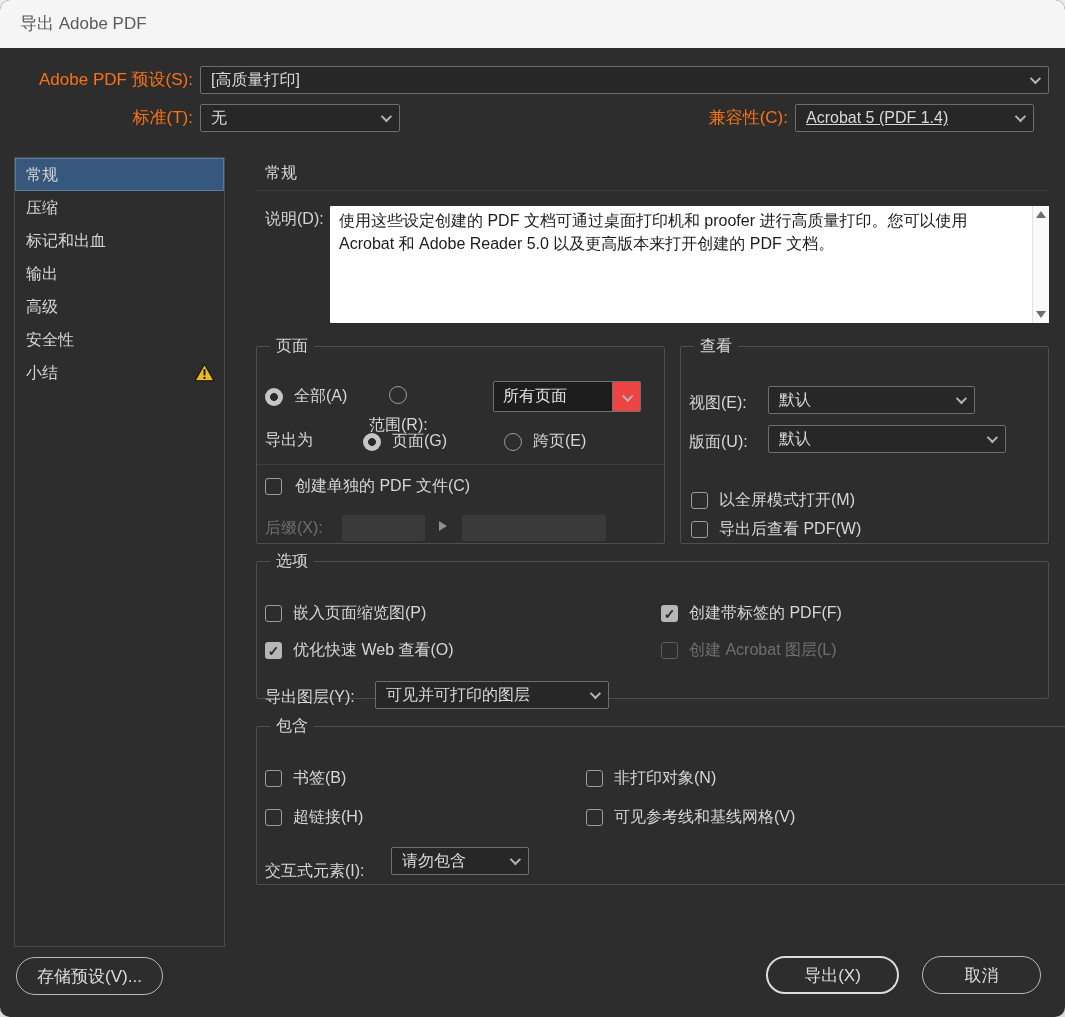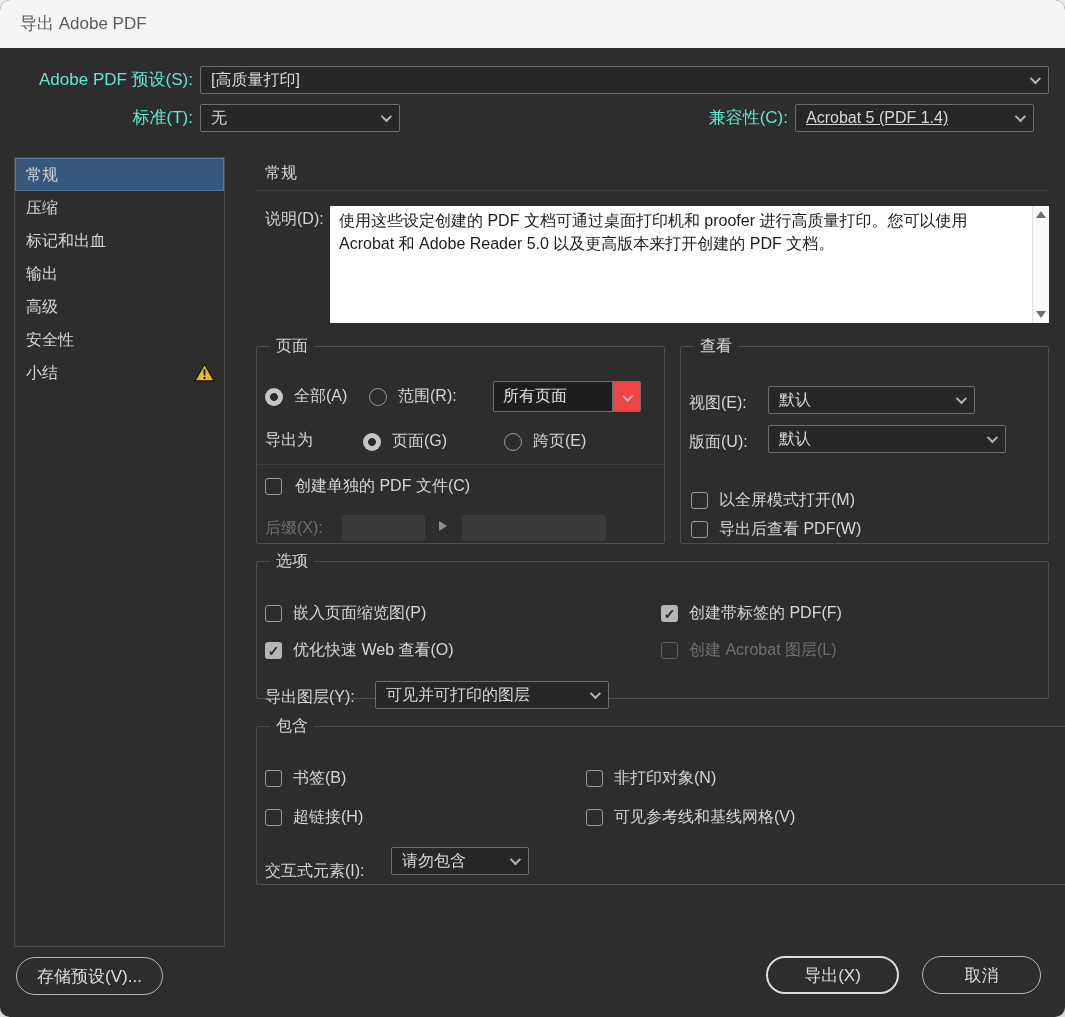--- a/index.html
+++ b/index.html
@@ -8,21 +8,21 @@
     position: relative; width: 1065px; height: 1017px;
     background: #2d2d2d; border-radius: 10px; overflow: hidden;
     box-shadow: 0 4px 18px rgba(0,0,0,.35);
   }
   .titlebar {
     position: absolute; left: 0; top: 0; width: 100%; height: 48px;
     background: #f5f5f5; color: #5a5a5a; font-size: 17px; line-height: 48px;
     padding-left: 20px;
   }
   .lbl { color: #d6d6d6; font-size: 16px; }
-  .toplbl { position: absolute; color: #5eead4; font-size: 17px; line-height: 28px; text-align: right; }
+  .toplbl { position: absolute; color: #f97316; font-size: 17px; line-height: 28px; text-align: right; }
 
   
   .dd {
     position: absolute; height: 28px; border: 1px solid #6d6d6d; border-radius: 2px;
     background: #272727; display: flex; align-items: center; padding: 0 10px;
     color: #d9d9d9; font-size: 16px; cursor: default;
   }
   .chev {
     width: 8px; height: 8px; border-right: 2px solid #b5b5b5; border-bottom: 2px solid #b5b5b5;
     transform: rotate(45deg) translateY(-2px); margin-left: auto; flex: none;
@@ -147,21 +147,21 @@
       <span class="arr-down"></span>
     </div>
   </div>
 
   <fieldset style="left:256px;top:336px;width:409px;height:208px;">
     <legend>页面</legend>
     <div class="ctl" style="left:8px;top:29px;">
       <span class="radio checked"></span>
       <span class="lbl">全部(A)</span>
     </div>
-    <div class="ctl" style="left:112px;top:29px;">
+    <div class="ctl" style="left:112px;top:29px;flex-direction:column;">
       <span class="radio"></span>
       <span class="lbl">范围(R):</span>
     </div>
     <div class="combo" style="left:236px;top:24px;width:148px;height:31px;">
       <div class="combo-field">所有页面</div>
       <div class="combo-arrow">
           <span class="chev"></span>
         </div>
     </div>
     <div style="left:8px;top:67px;height:32px;display:flex;align-items:center;">

